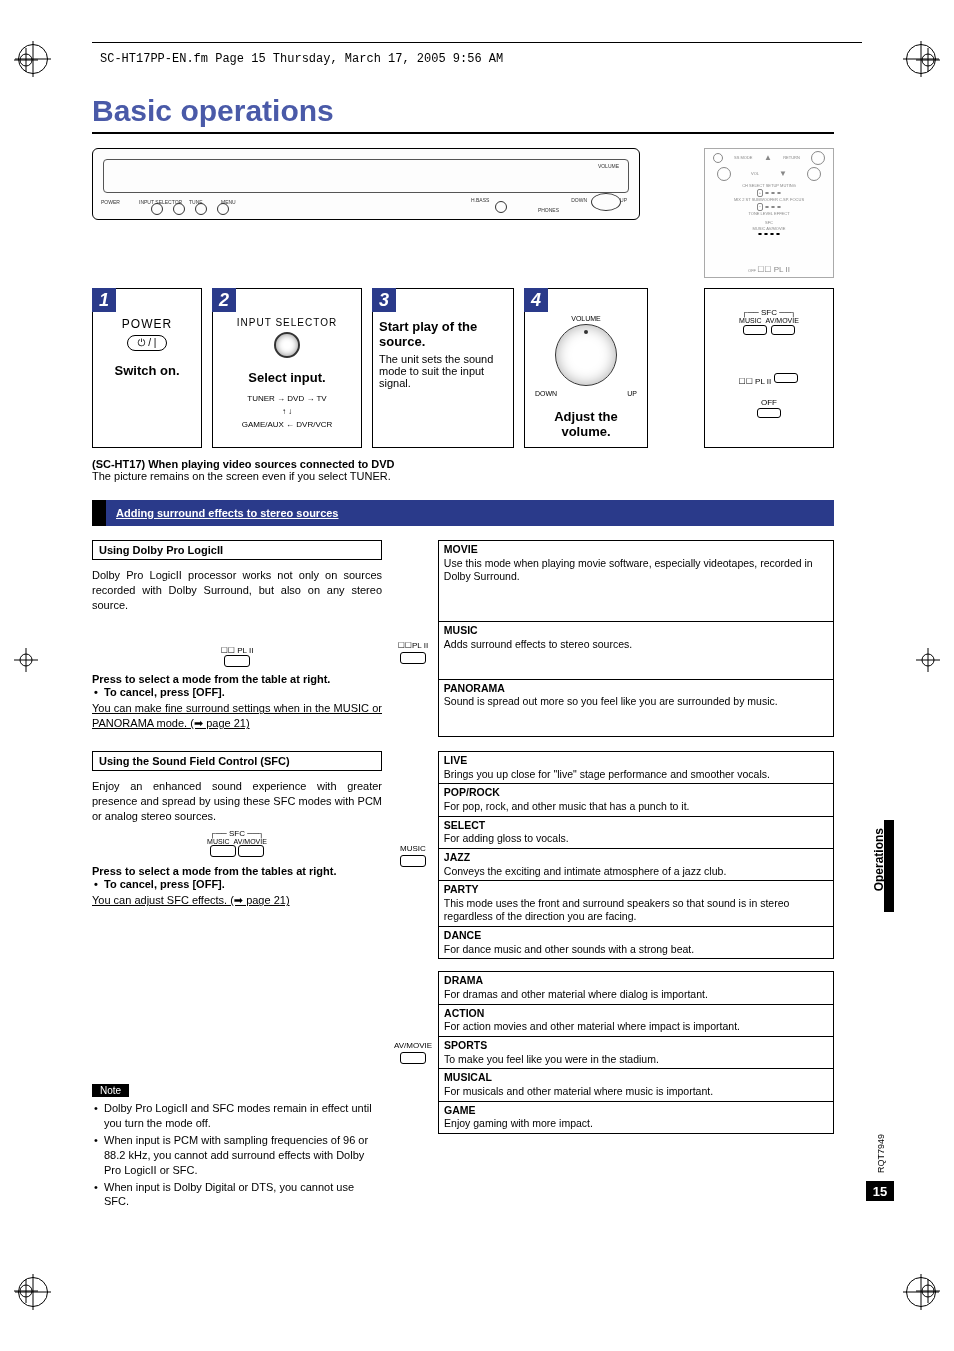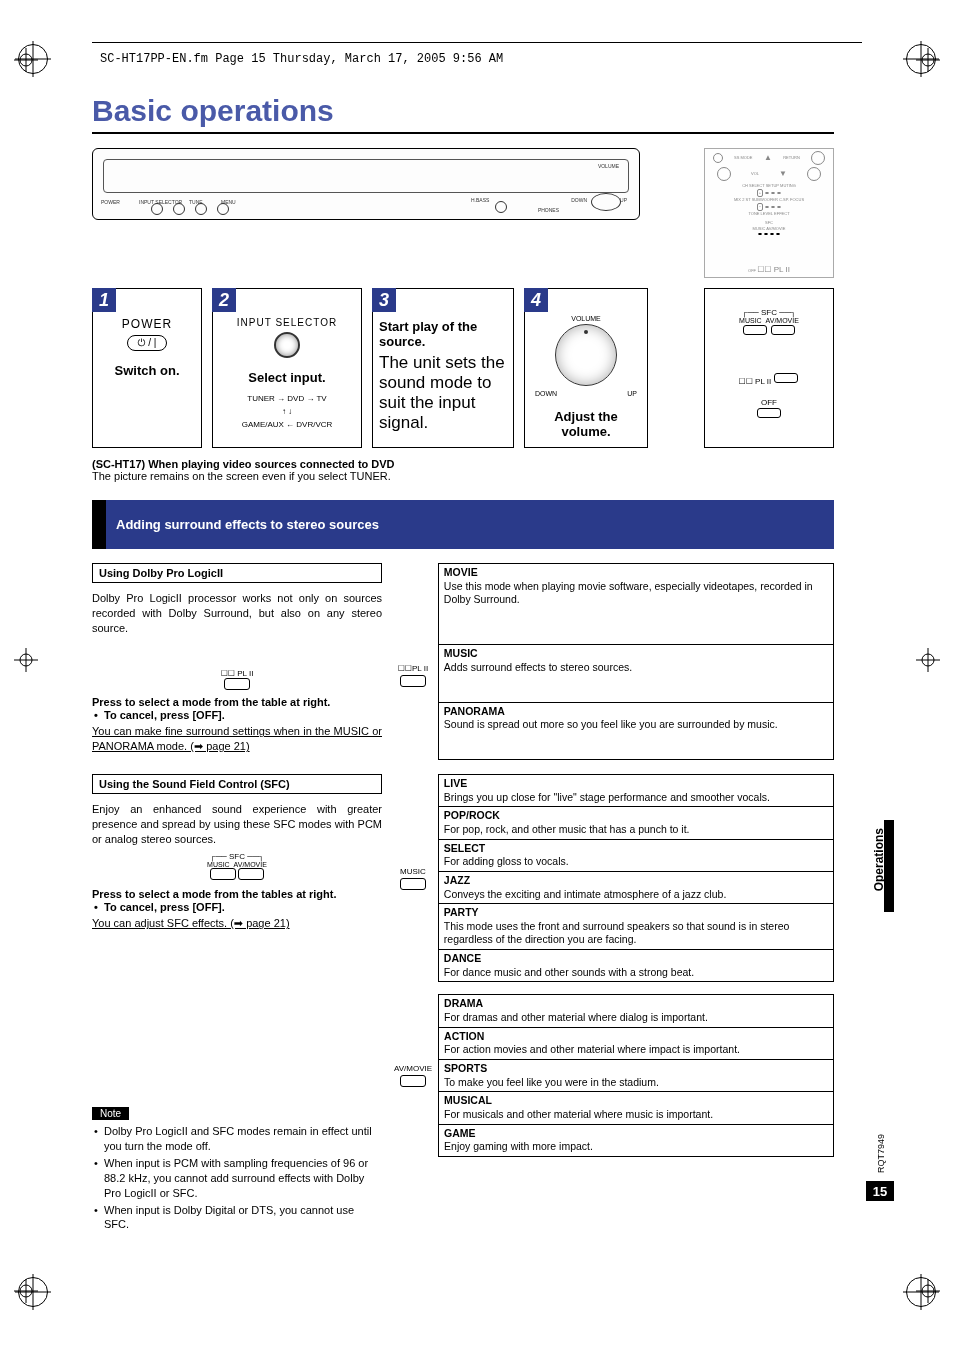--- a/index.html
+++ b/index.html
@@ -41,21 +41,21 @@
   .knob-sel { width: 26px; height: 26px; border: 2px solid #333; border-radius: 50%; margin: 4px auto; box-shadow: inset 0 0 6px #888; }
   .flow { font-size: 8px; margin-top: 8px; line-height: 1.6; }
   .vol-knob { width: 62px; height: 62px; border: 1px solid #333; border-radius: 50%; margin: 2px auto 4px; box-shadow: inset 0 0 14px #aaa; position: relative; }
   .vol-knob::after { content: ""; position: absolute; top: 5px; left: 50%; width: 4px; height: 4px; background: #333; border-radius: 50%; transform: translateX(-50%); }
   .vol-labels { display: flex; justify-content: space-between; font-size: 7px; padding: 0 4px; }
   .remote-step { border: 1px solid #000; width: 130px; height: 160px; padding: 8px 4px; font-size: 8px; text-align: center; position: relative; margin-left: auto; }
   .remote-btn-grp { margin-top: 12px; }
   .remote-btn { display: inline-block; border: 1px solid #000; border-radius: 3px; width: 24px; height: 10px; margin: 1px; font-size: 6px; line-height: 10px; }
   .note-line { font-size: 11px; margin: 2px 0 2px 0; }
   .note-bold { font-weight: bold; }
-  .section-bar { background: #2a3a8a; color: #fff; font-weight: bold; font-size: 13px; padding: 17px 10px; margin: 18px 0 14px 0; border-left: 14px solid #000; }
+  .section-bar { background: #2a3a8a; color: #fff; font-weight: bold; font-size: 11px; padding: 7px 10px; margin: 18px 0 14px 0; border-left: 14px solid #000; text-decoration: underline; }
   .two-col { display: flex; gap: 12px; }
   .left-col { width: 290px; }
   .right-col { flex: 1; display: flex; gap: 6px; }
   .side-label { width: 42px; display: flex; flex-direction: column; align-items: center; justify-content: center; font-size: 8px; }
   .sub-head-box { border: 1px solid #000; padding: 3px 6px; font-size: 11px; font-weight: bold; margin-bottom: 8px; }
   .body-text { font-size: 11px; line-height: 1.35; text-align: justify; margin-bottom: 6px; }
   .instr-bold { font-weight: bold; font-size: 11px; }
   .underline { text-decoration: underline; }
   .mode-table { border: 1px solid #000; border-collapse: collapse; width: 100%; }
   .mode-table td { border: 1px solid #000; padding: 2px 5px; font-size: 10.5px; vertical-align: top; line-height: 1.3; }
@@ -223,21 +223,21 @@
         <div class="flow">
           <div>TUNER → DVD → TV</div>
           <div>↑                              ↓</div>
           <div>GAME/AUX ← DVR/VCR</div>
         </div>
       </div>
 
       <div class="step-box step3">
         <div class="step-num">3</div>
         <div class="step-bold" style="margin-top:0;">Start play of the source.</div>
-        <div style="font-size:17px; margin-top:4px;">The unit sets the sound mode to suit the input signal.</div>
+        <div style="font-size:11px; margin-top:4px;">The unit sets the sound mode to suit the input signal.</div>
       </div>
 
       <div class="step-box step4">
         <div class="step-num">4</div>
         <div class="small7" style="margin-top:18px;">VOLUME</div>
         <div class="vol-knob"></div>
         <div class="vol-labels">
           <span>DOWN</span>
             <span>UP</span>
         </div>

